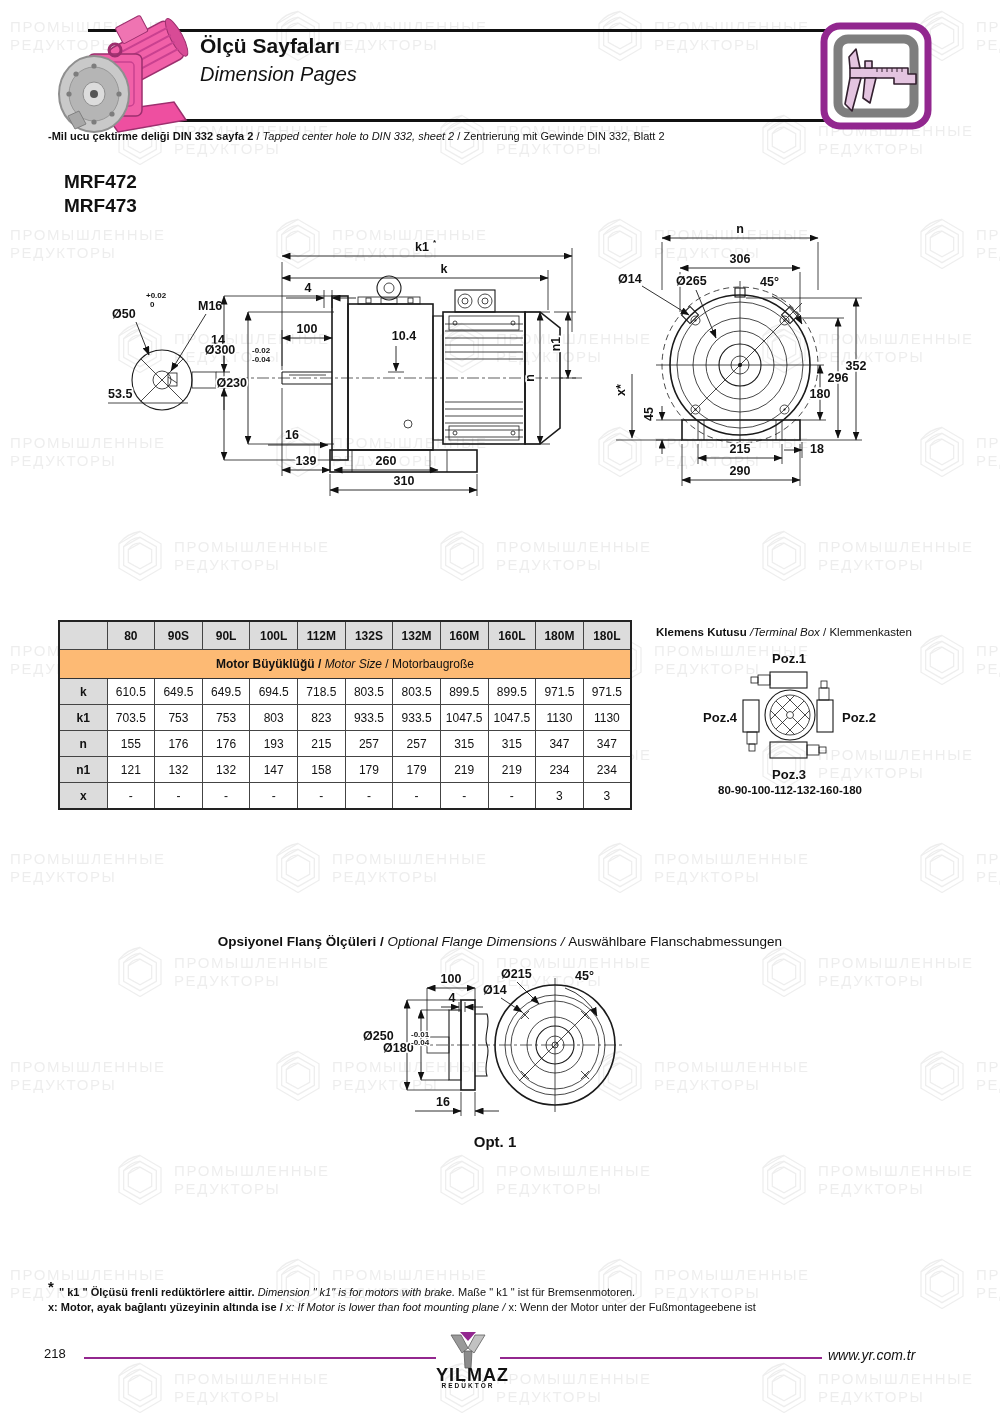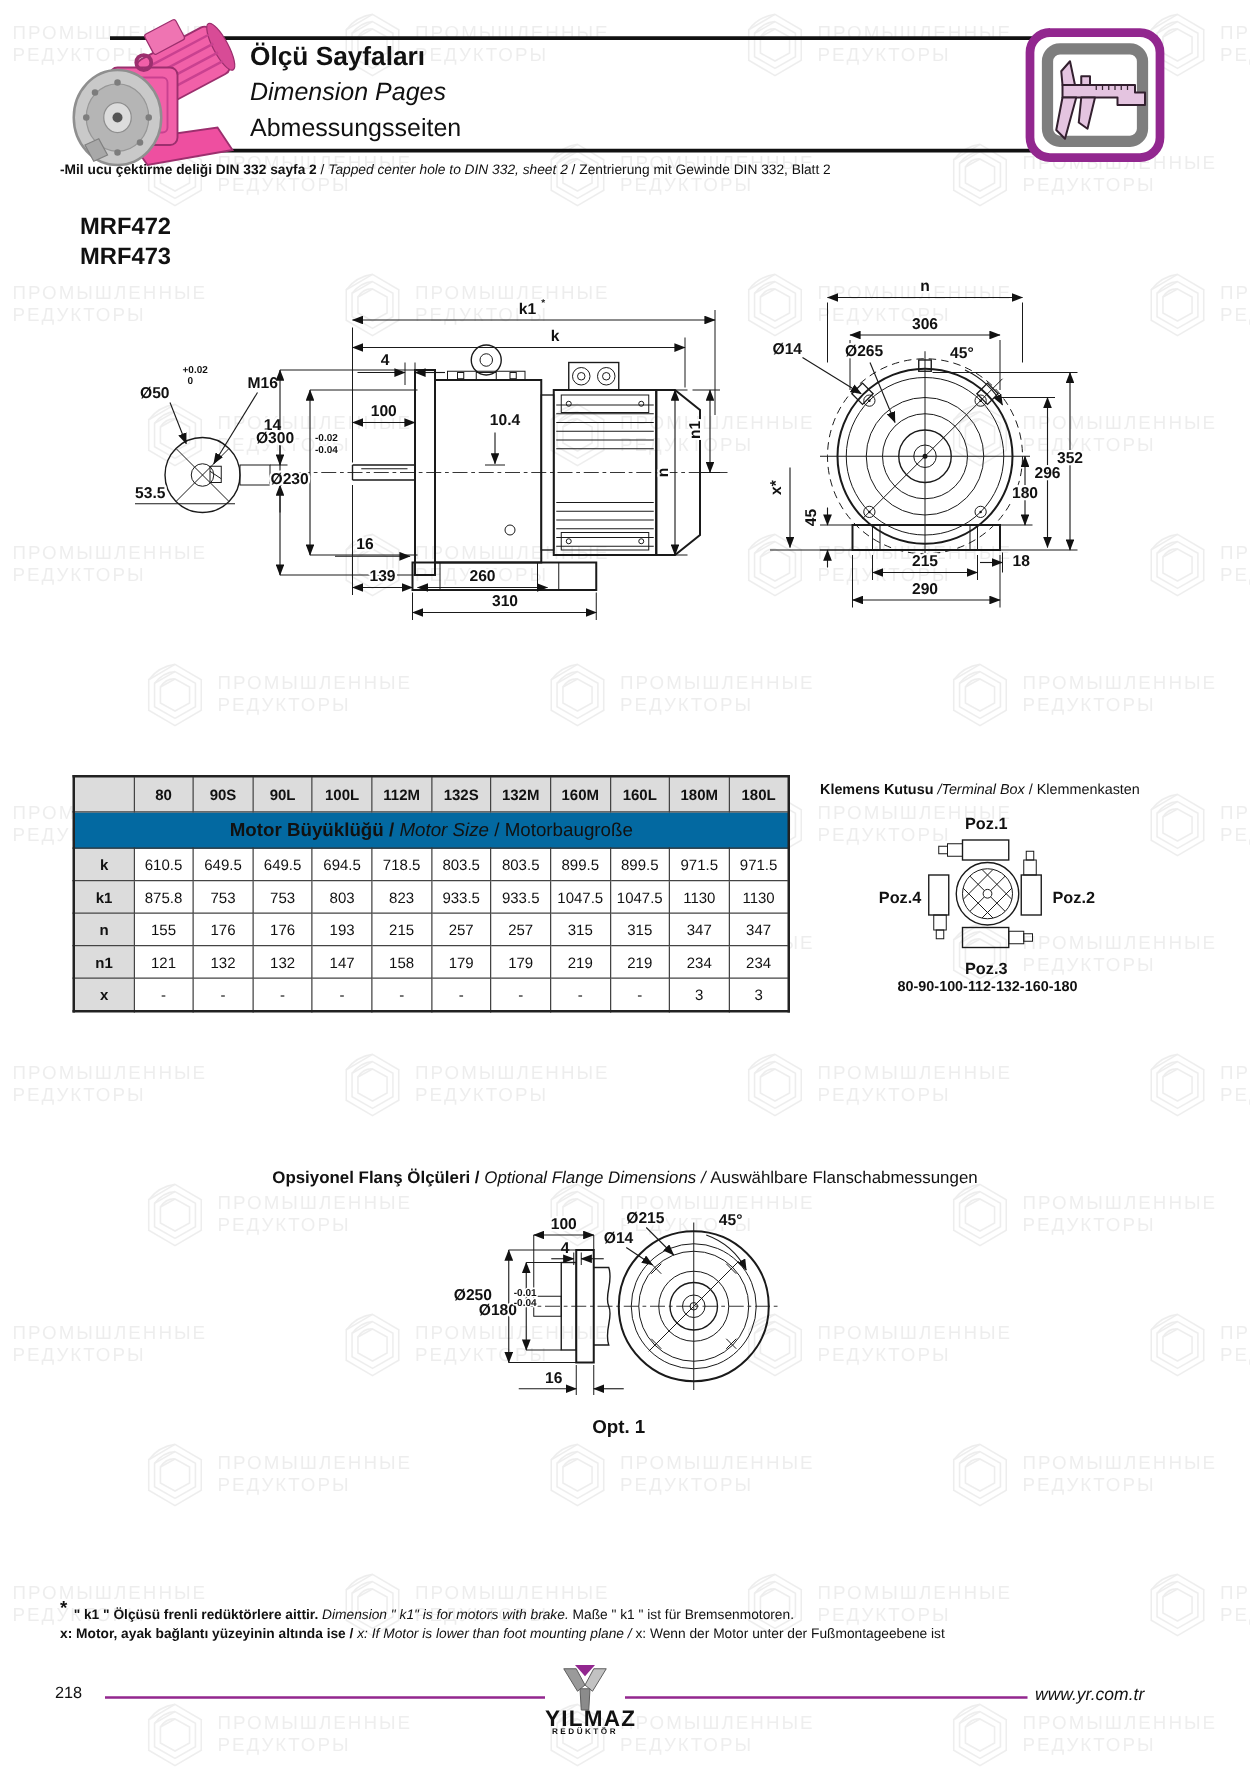--- a/index.html
+++ b/index.html
@@ -19,21 +19,21 @@
   .t2{font-size:20px;font-style:italic;line-height:29px}
   .t3{font-size:20px;line-height:29px}
   .note{position:absolute;left:48px;top:130px;font-size:11px;z-index:2;white-space:nowrap}
   .note b{font-weight:bold}
   .note i{font-style:italic}
   .models{position:absolute;left:64px;top:170px;font-size:19px;font-weight:bold;line-height:24px;z-index:2}
   
   .mtwrap{position:absolute;left:58px;top:620px;z-index:2}
   table.mt{border-collapse:collapse;table-layout:fixed;width:574px;font-size:12px;border:2px solid #222;background:#fff}
   .mt td,.mt th{border:1px solid #444;text-align:center;padding:0;height:25px;font-weight:normal}
-  .mt .ttl{background:#0369a1;height:28px;font-size:15px;border-bottom:1.5px solid #333}
+  .mt .ttl{background:#fdba74;height:28px;font-size:12px;border-bottom:1.5px solid #333}
   .mt .ttl b{font-weight:bold}
   .mt .ttl i{font-style:italic}
   .mt thead th{background:#dcdcdc;font-weight:bold;height:27px}
   .mt tbody th{background:#dcdcdc;font-weight:bold}
   .mt col.lbl{width:48px}
   
   .kkhead{position:absolute;left:656px;top:626px;font-size:11.5px;z-index:2;white-space:nowrap}
   .kkhead b{font-weight:bold}.kkhead i{font-style:italic}
   .sizes{position:absolute;left:695px;top:784px;width:190px;text-align:center;font-size:11.5px;font-weight:bold;z-index:2}
   .flhead{position:absolute;left:0;top:934px;width:1000px;text-align:center;font-size:13.5px;z-index:2}
@@ -758,21 +758,20 @@
         </div>
       </div>
     </div>
 
   <div class="hrule" style="left:88px;top:29px;width:748px"></div>
   <div class="hrule" style="left:88px;top:119px;width:748px"></div>
 
   <div class="titleblock">
     <div class="t1">Ölçü Sayfaları</div>
     <div class="t2">Dimension Pages</div>
-    <div class="t3">Abmessungsseiten</div>
   </div>
 
   <div class="abs z" style="left:52px;top:8px">
     <svg width="150" height="132" viewBox="0 0 150 132">
       <g transform="rotate(-28 95 44)">
         <rect x="60" y="24" width="68" height="42" rx="7" fill="#f160a8" stroke="#9c2f6e" stroke-width="1.5"></rect>
         <ellipse cx="128" cy="45" rx="6" ry="21" fill="#d84b96" stroke="#9c2f6e"></ellipse>
         <line x1="64" y1="32" x2="124" y2="32" stroke="#c94190" stroke-width="2"></line>
         <line x1="64" y1="40" x2="124" y2="40" stroke="#c94190" stroke-width="2"></line>
         <line x1="64" y1="48" x2="124" y2="48" stroke="#c94190" stroke-width="2"></line>
@@ -1115,21 +1114,21 @@
             <td>718.5</td>
             <td>803.5</td>
             <td>803.5</td>
             <td>899.5</td>
             <td>899.5</td>
             <td>971.5</td>
             <td>971.5</td>
         </tr>
         <tr>
           <th>k1</th>
-          <td>875.8</td>
+          <td>703.5</td>
             <td>753</td>
             <td>753</td>
             <td>803</td>
             <td>823</td>
             <td>933.5</td>
             <td>933.5</td>
             <td>1047.5</td>
             <td>1047.5</td>
             <td>1130</td>
             <td>1130</td>

